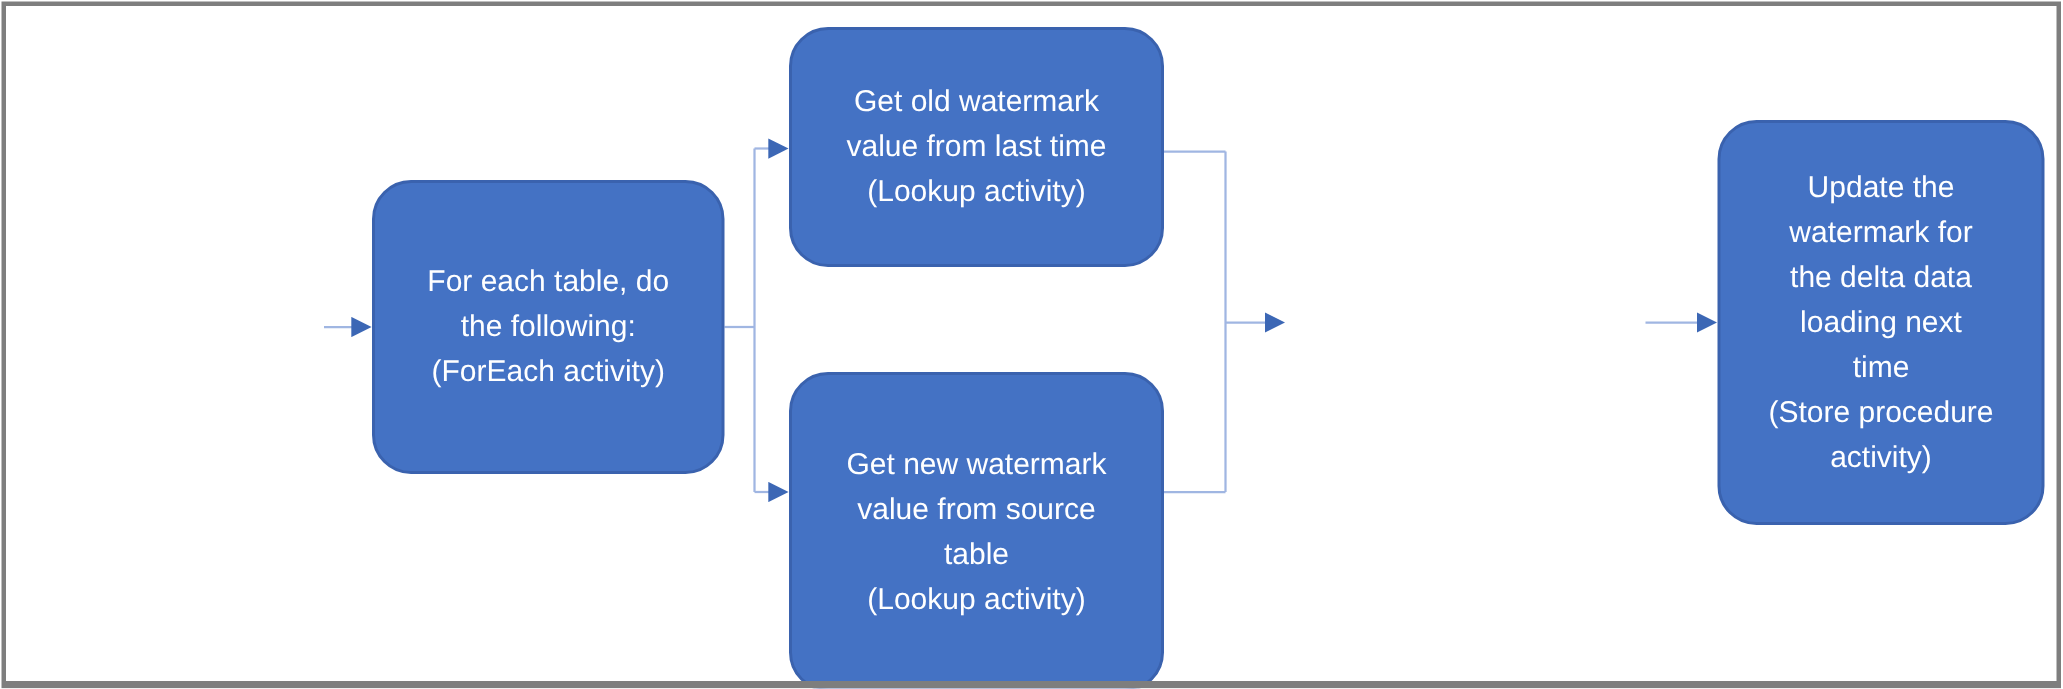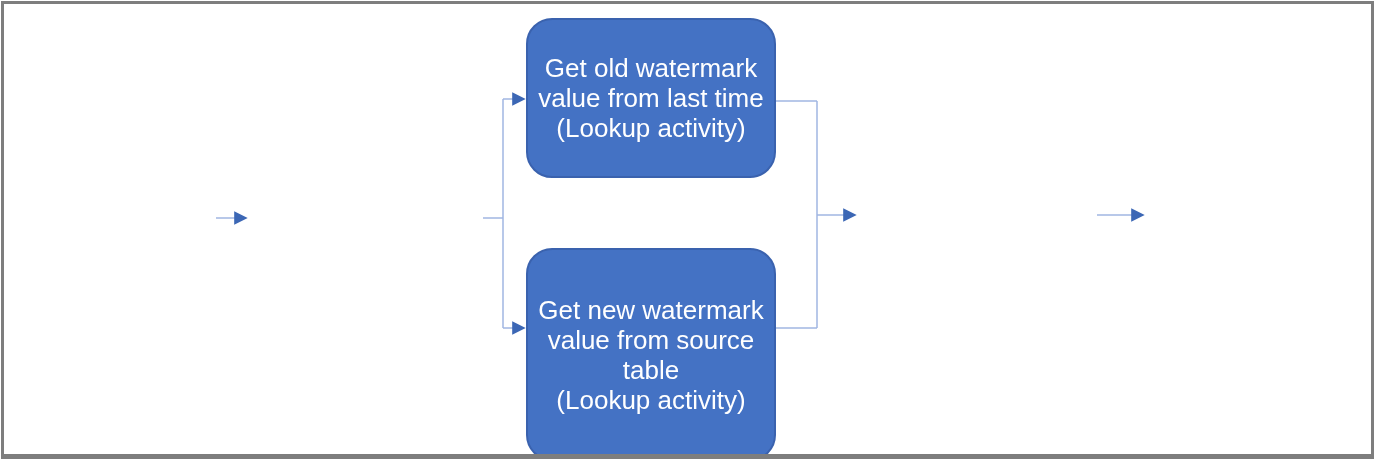--- a/index.html
+++ b/index.html
@@ -31,21 +31,21 @@
     z-index: 1;
   }
   .node {
     position: absolute;
     z-index: 2;
     box-sizing: border-box;
     background: #4472c4;
     border: 2px solid #3a62ae;
     border-radius: 26px;
     color: #ffffff;
-    font-size: 26px;
+    font-size: 20px;
     line-height: 30px;
     text-align: center;
     white-space: pre-line;
     display: flex;
     align-items: center;
     justify-content: center;
     padding: 4px 6px;
   }
   .node-1 { left: 13px;   top: 127px; width: 203px; height: 182px; }
   .node-2 { left: 248px;  top: 120px; width: 235px; height: 196px; }
@@ -75,26 +75,36 @@
 
     <path d="M776,101 L817,101" stroke="#a0b6e2" stroke-width="1.5" fill="none"></path>
     <path d="M776,328 L817,328" stroke="#a0b6e2" stroke-width="1.5" fill="none"></path>
     <path d="M817,101 L817,328" stroke="#a0b6e2" stroke-width="1.5" fill="none"></path>
     <path d="M817,215 L854,215" stroke="#a0b6e2" stroke-width="1.5" fill="none" marker-end="url(#arrow)"></path>
 
     <path d="M1097,215 L1142,215" stroke="#a0b6e2" stroke-width="1.5" fill="none" marker-end="url(#arrow)"></path>
   </svg>
 
 
+  <div class="node node-2">For each table, do
+the following:
+(ForEach activity)</div>
 
   <div class="node node-3">Get old watermark
 value from last time
 (Lookup activity)</div>
 
   <div class="node node-4">Get new watermark
 value from source
 table
 (Lookup activity)</div>
 
 
+  <div class="node node-6">Update the
+watermark for
+the delta data
+loading next
+time
+(Store procedure
+activity)</div>
 
   <div class="frame"></div>
 </div>
 
 </body></html>

